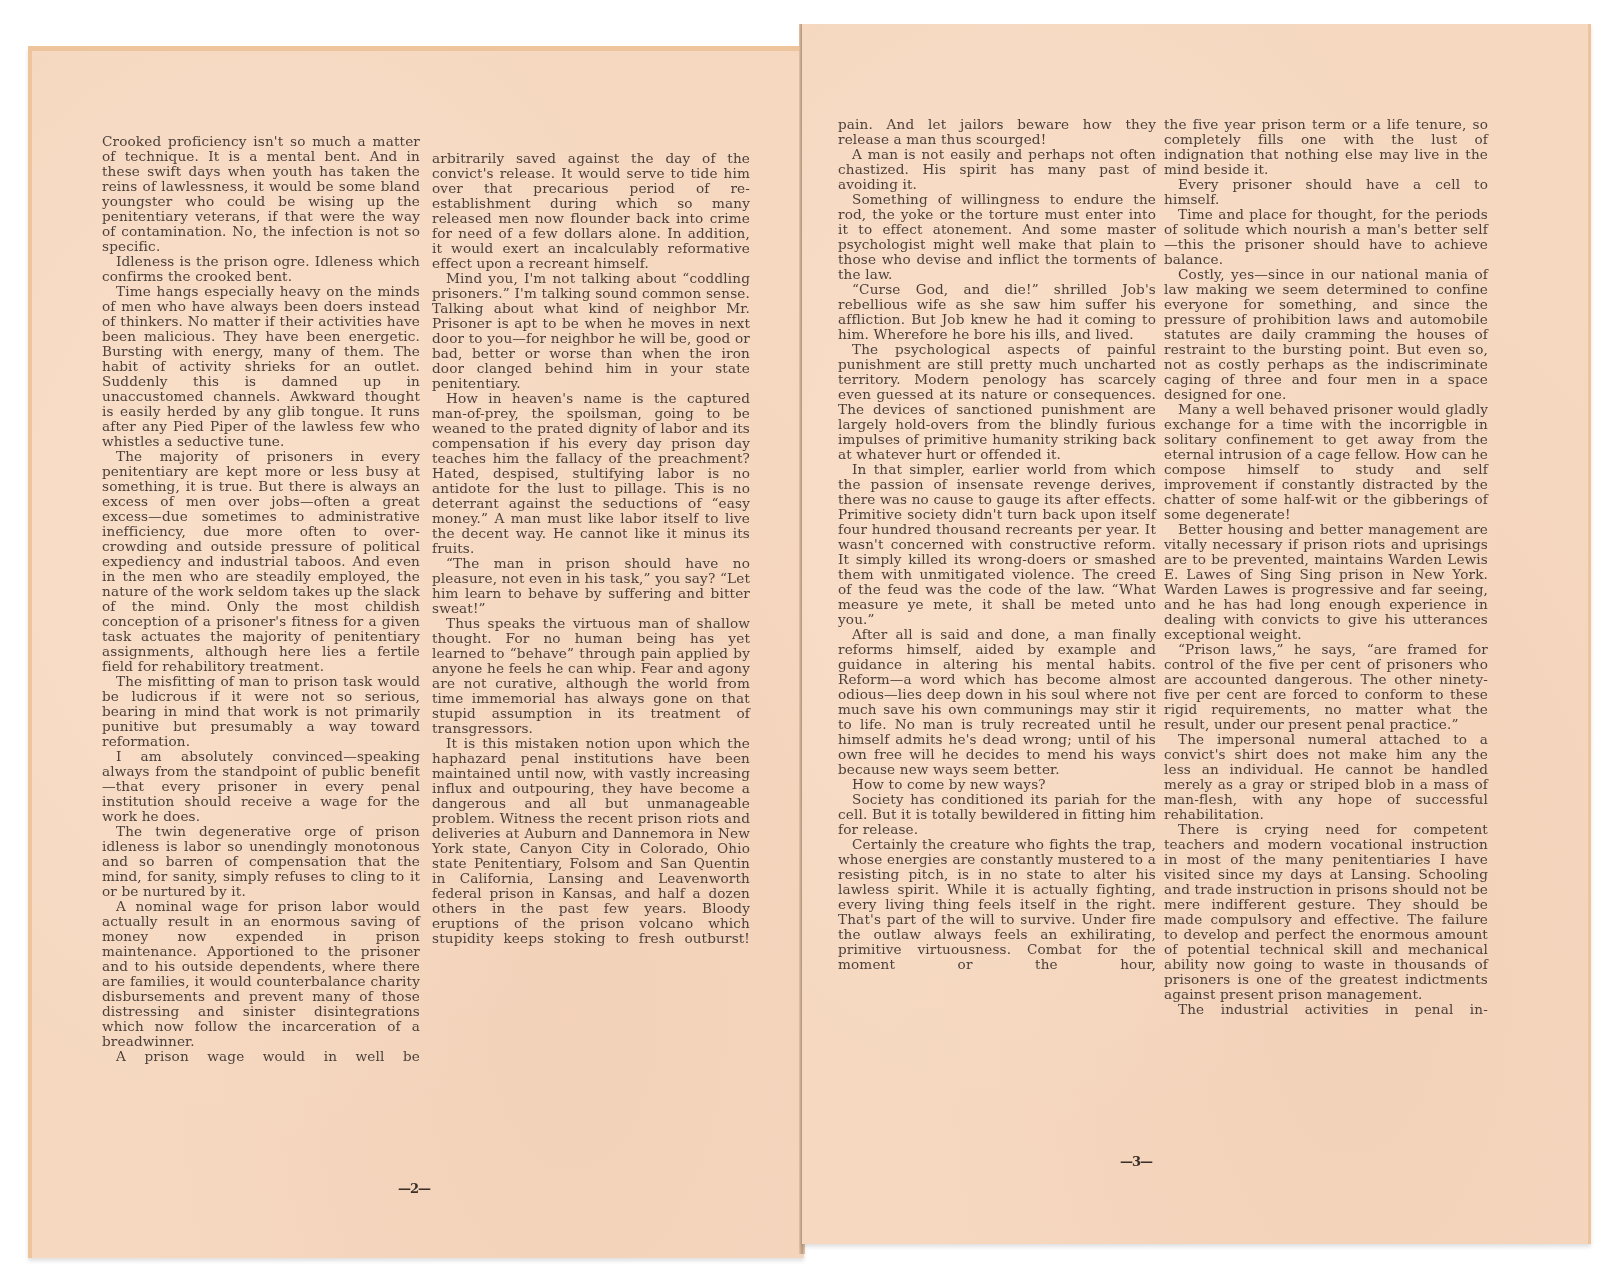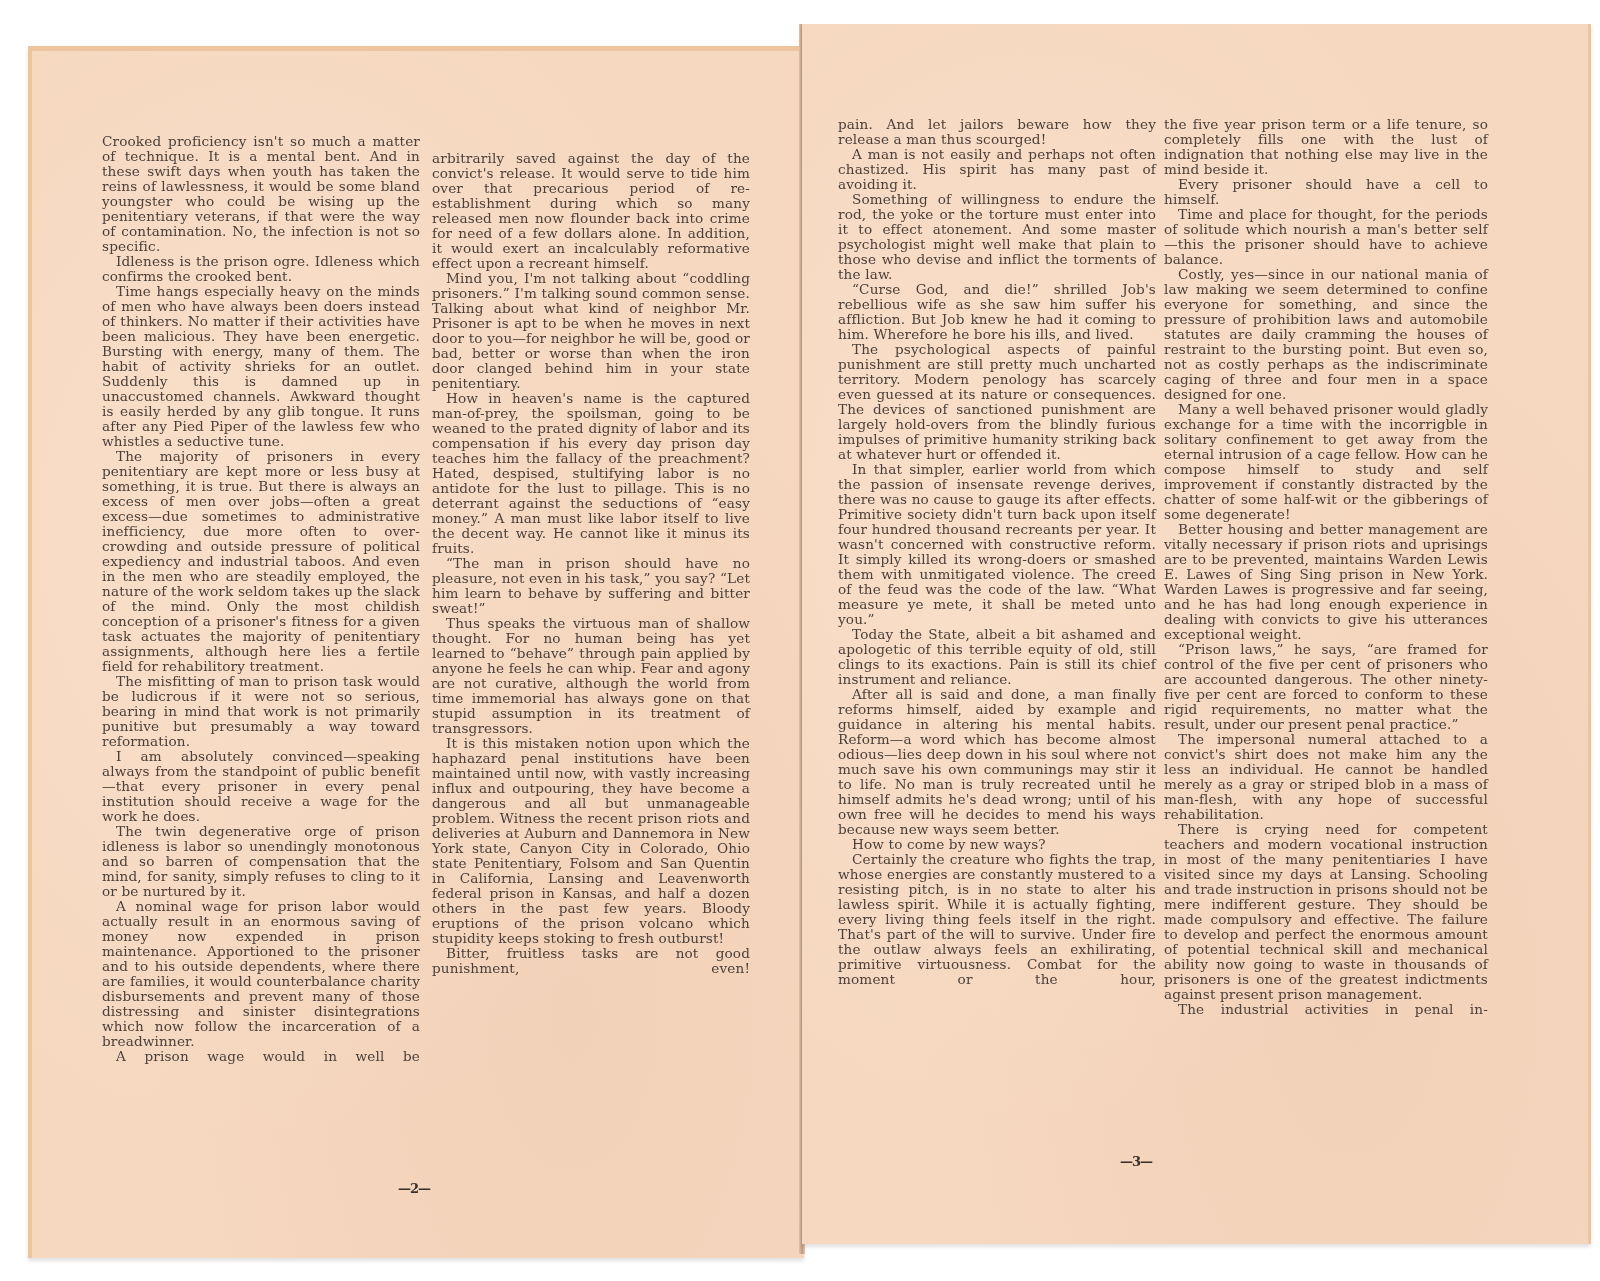--- a/index.html
+++ b/index.html
@@ -58,36 +58,35 @@
         <p class="para">A nominal wage for prison labor would actually result in an enormous saving of money now expended in prison maintenance. Apportioned to the prisoner and to his outside dependents, where there are families, it would counterbalance charity disbursements and prevent many of those distressing and sinister disintegrations which now follow the incarceration of a breadwinner.</p>
         <p class="para">A prison wage would in well be</p>
       </div>
     <div class="col p2c2">
         <p class="cont">arbitrarily saved against the day of the convict's release. It would serve to tide him over that precarious period of re-establishment during which so many released men now flounder back into crime for need of a few dollars alone. In addition, it would exert an incalculably reformative effect upon a recreant himself.</p>
         <p class="para">Mind you, I'm not talking about “coddling prisoners.” I'm talking sound common sense. Talking about what kind of neighbor Mr. Prisoner is apt to be when he moves in next door to you—for neighbor he will be, good or bad, better or worse than when the iron door clanged behind him in your state penitentiary.</p>
         <p class="para">How in heaven's name is the captured man-of-prey, the spoilsman, going to be weaned to the prated dignity of labor and its compensation if his every day prison day teaches him the fallacy of the preachment? Hated, despised, stultifying labor is no antidote for the lust to pillage. This is no deterrant against the seductions of “easy money.” A man must like labor itself to live the decent way. He cannot like it minus its fruits.</p>
         <p class="para">“The man in prison should have no pleasure, not even in his task,” you say? “Let him learn to behave by suffering and bitter sweat!”</p>
         <p class="para">Thus speaks the virtuous man of shallow thought. For no human being has yet learned to “behave” through pain applied by anyone he feels he can whip. Fear and agony are not curative, although the world from time immemorial has always gone on that stupid assumption in its treatment of transgressors.</p>
         <p class="para">It is this mistaken notion upon which the haphazard penal institutions have been maintained until now, with vastly increasing influx and outpouring, they have become a dangerous and all but unmanageable problem. Witness the recent prison riots and deliveries at Auburn and Dannemora in New York state, Canyon City in Colorado, Ohio state Penitentiary, Folsom and San Quentin in California, Lansing and Leavenworth federal prison in Kansas, and half a dozen others in the past few years. Bloody eruptions of the prison volcano which stupidity keeps stoking to fresh outburst!</p>
-        <p class="para">Bitter, fruitless tasks are not good punishment, even!</p>
       </div>
     <div class="pagenum pn-left">—2—</div>
   </div>
   <div class="gutter"></div>
   <div class="page right">
     <div class="col p3c1">
         <p class="cont">pain. And let jailors beware how they release a man thus scourged!</p>
         <p class="para">A man is not easily and perhaps not often chastized. His spirit has many past of avoiding it.</p>
         <p class="para">Something of willingness to endure the rod, the yoke or the torture must enter into it to effect atonement. And some master psychologist might well make that plain to those who devise and inflict the torments of the law.</p>
         <p class="para">“Curse God, and die!” shrilled Job's rebellious wife as she saw him suffer his affliction. But Job knew he had it coming to him. Wherefore he bore his ills, and lived.</p>
         <p class="para">The psychological aspects of painful punishment are still pretty much uncharted territory. Modern penology has scarcely even guessed at its nature or consequences. The devices of sanctioned punishment are largely hold-overs from the blindly furious impulses of primitive humanity striking back at whatever hurt or offended it.</p>
         <p class="para">In that simpler, earlier world from which the passion of insensate revenge derives, there was no cause to gauge its after effects. Primitive society didn't turn back upon itself four hundred thousand recreants per year. It wasn't concerned with constructive reform. It simply killed its wrong-doers or smashed them with unmitigated violence. The creed of the feud was the code of the law. “What measure ye mete, it shall be meted unto you.”</p>
-        <p class="para">Today the State, albeit a bit ashamed and apologetic of this terrible equity of old, still clings to its exactions. Pain is still its chief instrument and reliance.</p>
         <p class="para">After all is said and done, a man finally reforms himself, aided by example and guidance in altering his mental habits. Reform—a word which has become almost odious—lies deep down in his soul where not much save his own communings may stir it to life. No man is truly recreated until he himself admits he's dead wrong; until of his own free will he decides to mend his ways because new ways seem better.</p>
         <p class="para">How to come by new ways?</p>
+        <p class="para">Society has conditioned its pariah for the cell. But it is totally bewildered in fitting him for release.</p>
         <p class="para">Certainly the creature who fights the trap, whose energies are constantly mustered to a resisting pitch, is in no state to alter his lawless spirit. While it is actually fighting, every living thing feels itself in the right. That's part of the will to survive. Under fire the outlaw always feels an exhilirating, primitive virtuousness. Combat for the moment or the hour,</p>
       </div>
     <div class="col p3c2">
         <p class="cont">the five year prison term or a life tenure, so completely fills one with the lust of indignation that nothing else may live in the mind beside it.</p>
         <p class="para">Every prisoner should have a cell to himself.</p>
         <p class="para">Time and place for thought, for the periods of solitude which nourish a man's better self—this the prisoner should have to achieve balance.</p>
         <p class="para">Costly, yes—since in our national mania of law making we seem determined to confine everyone for something, and since the pressure of prohibition laws and automobile statutes are daily cramming the houses of restraint to the bursting point. But even so, not as costly perhaps as the indiscriminate caging of three and four men in a space designed for one.</p>
         <p class="para">Many a well behaved prisoner would gladly exchange for a time with the incorrigble in solitary confinement to get away from the eternal intrusion of a cage fellow. How can he compose himself to study and self improvement if constantly distracted by the chatter of some half-wit or the gibberings of some degenerate!</p>
         <p class="para">Better housing and better management are vitally necessary if prison riots and uprisings are to be prevented, maintains Warden Lewis E. Lawes of Sing Sing prison in New York. Warden Lawes is progressive and far seeing, and he has had long enough experience in dealing with convicts to give his utterances exceptional weight.</p>
         <p class="para">“Prison laws,” he says, “are framed for control of the five per cent of prisoners who are accounted dangerous. The other ninety-five per cent are forced to conform to these rigid requirements, no matter what the result, under our present penal practice.”</p>

